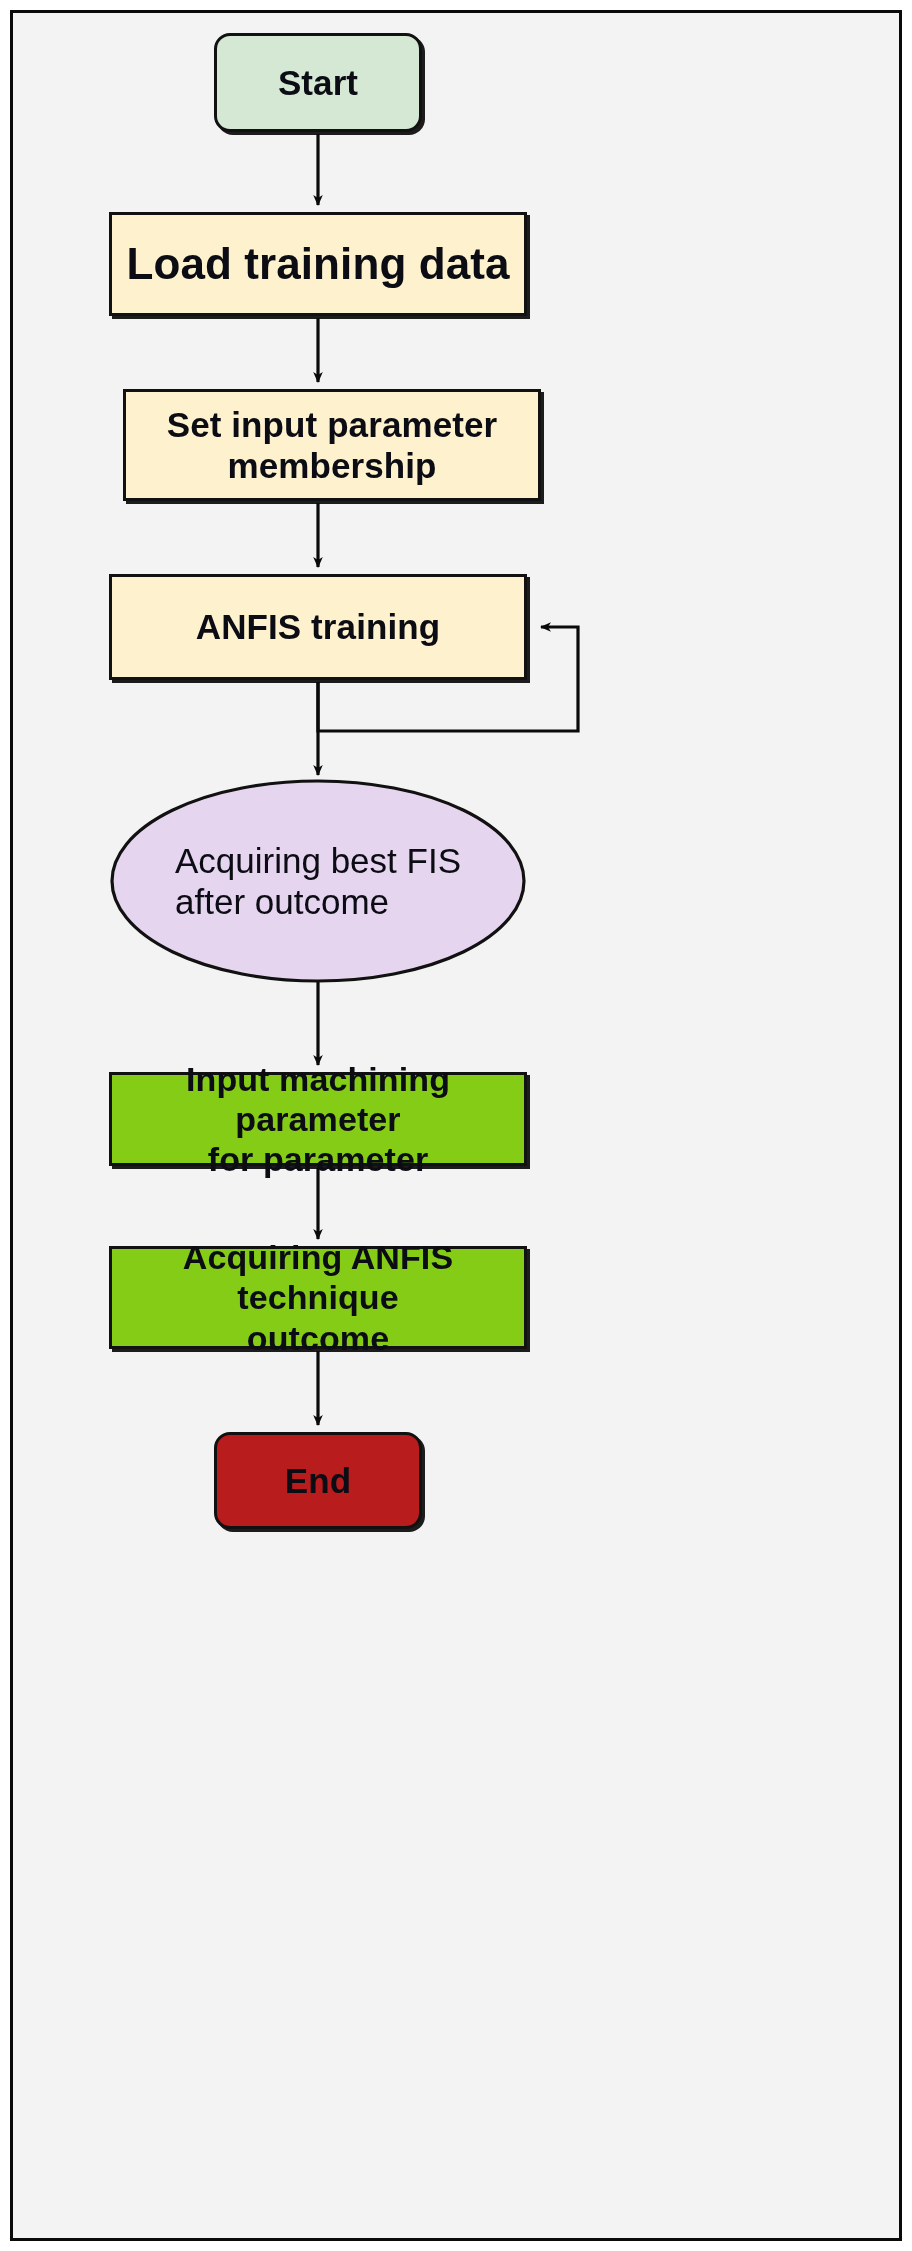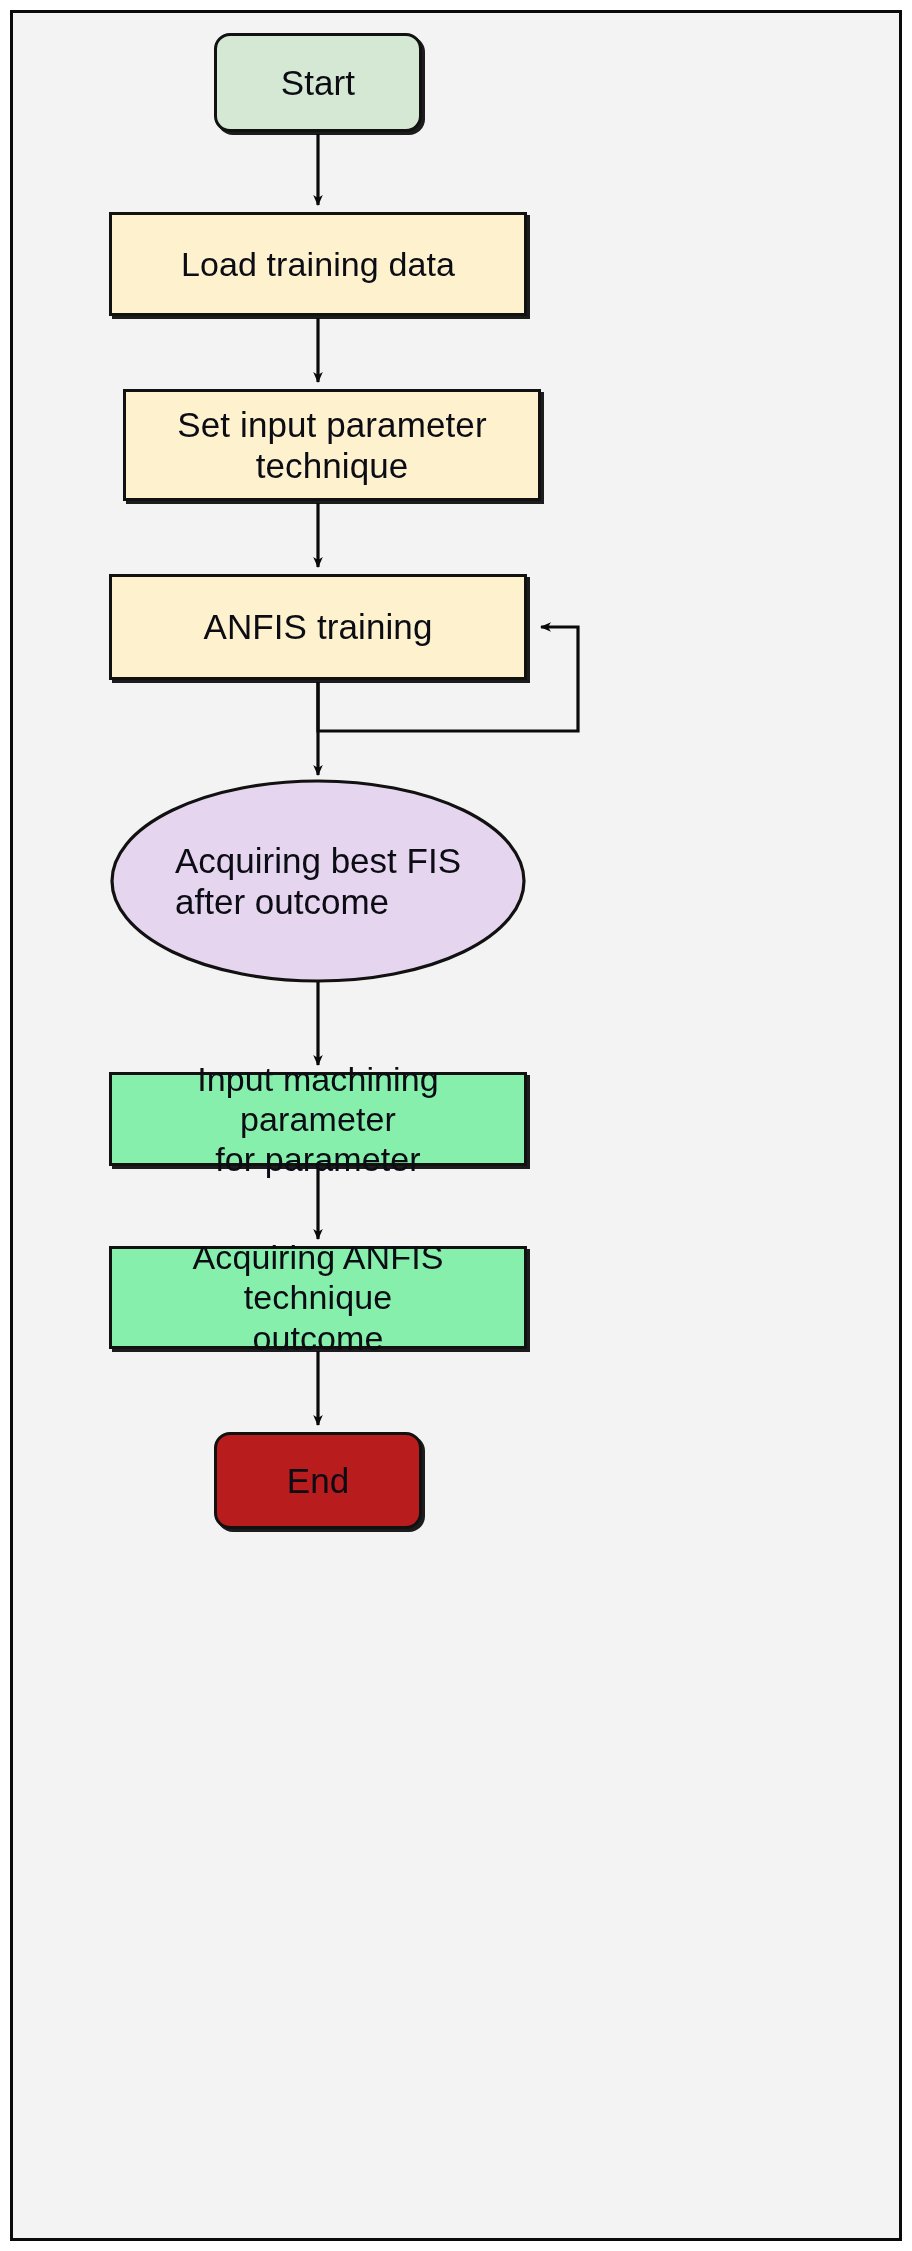--- a/index.html
+++ b/index.html
@@ -46,35 +46,35 @@
     justify-content: center;
     text-align: center;
     color: #0c0c14;
     border: 3px solid #111111;
     box-shadow: 3px 3px 0 0 rgba(10,10,10,0.92);
   }
   .node .lbl {
     display: block;
     line-height: 1.18;
     padding: 0 8px;
-    font-weight: 400;
+    font-weight: 700;
     letter-spacing: 0.1px;
   }
   .terminator {
     border-radius: 16px;
     box-shadow: 3px 3px 0 0 rgba(10,10,10,0.92);
   }
   .fill-green  { background: #d5e8d4; }
   .fill-yellow { background: #fdf2cd; }
-  .fill-blue   { background: #86efac; justify-content: center; }
+  .fill-blue   { background: #84cc16; justify-content: center; }
   .fill-pink   { background: #b91c1c; }
 
   
   #n-start    { left: 214px; top: 33px;   width: 208px; height: 99px;  font-size: 35px; }
-  #n-load     { left: 109px; top: 212px;  width: 418px; height: 104px; font-size: 34px; }
+  #n-load     { left: 109px; top: 212px;  width: 418px; height: 104px; font-size: 44px; }
   #n-setparam { left: 123px; top: 389px;  width: 418px; height: 112px; font-size: 35px; }
   #n-anfis    { left: 109px; top: 574px;  width: 418px; height: 106px; font-size: 35px; }
   #n-input    { left: 109px; top: 1072px; width: 418px; height: 94px;  font-size: 34px; }
   #n-outcome  { left: 109px; top: 1246px; width: 418px; height: 103px; font-size: 34px; }
   #n-end      { left: 214px; top: 1432px; width: 208px; height: 97px;  font-size: 35px; }
 
   
   #n-fis {
     position: absolute;
     left: 112px;
@@ -133,21 +133,21 @@
     <span class="lbl">Start</span>
   </div>
 
   <div class="node fill-yellow" id="n-load">
     <span class="lbl">Load training data</span>
   </div>
 
   <div class="node fill-yellow" id="n-setparam">
     <span class="lbl">
       <span>Set input parameter</span><br>
-      <span>technique</span>
+      <span>membership</span>
     </span>
   </div>
 
   <div class="node fill-yellow" id="n-anfis">
     <span class="lbl">ANFIS training</span>
   </div>
 
   <div id="n-fis">
     <span class="lbl">
       <span>Acquiring best FIS</span><br>

